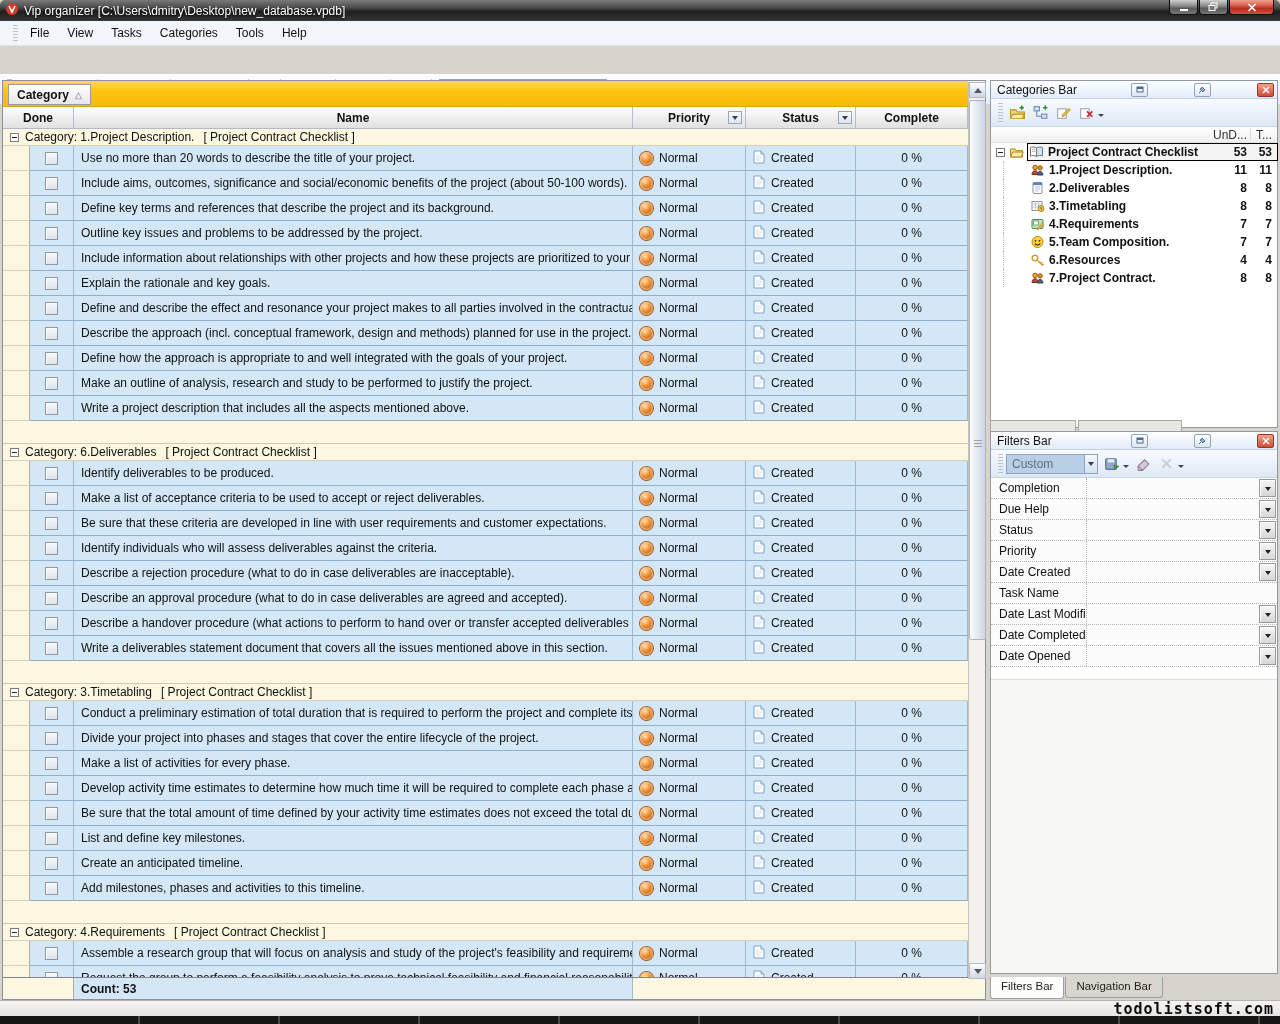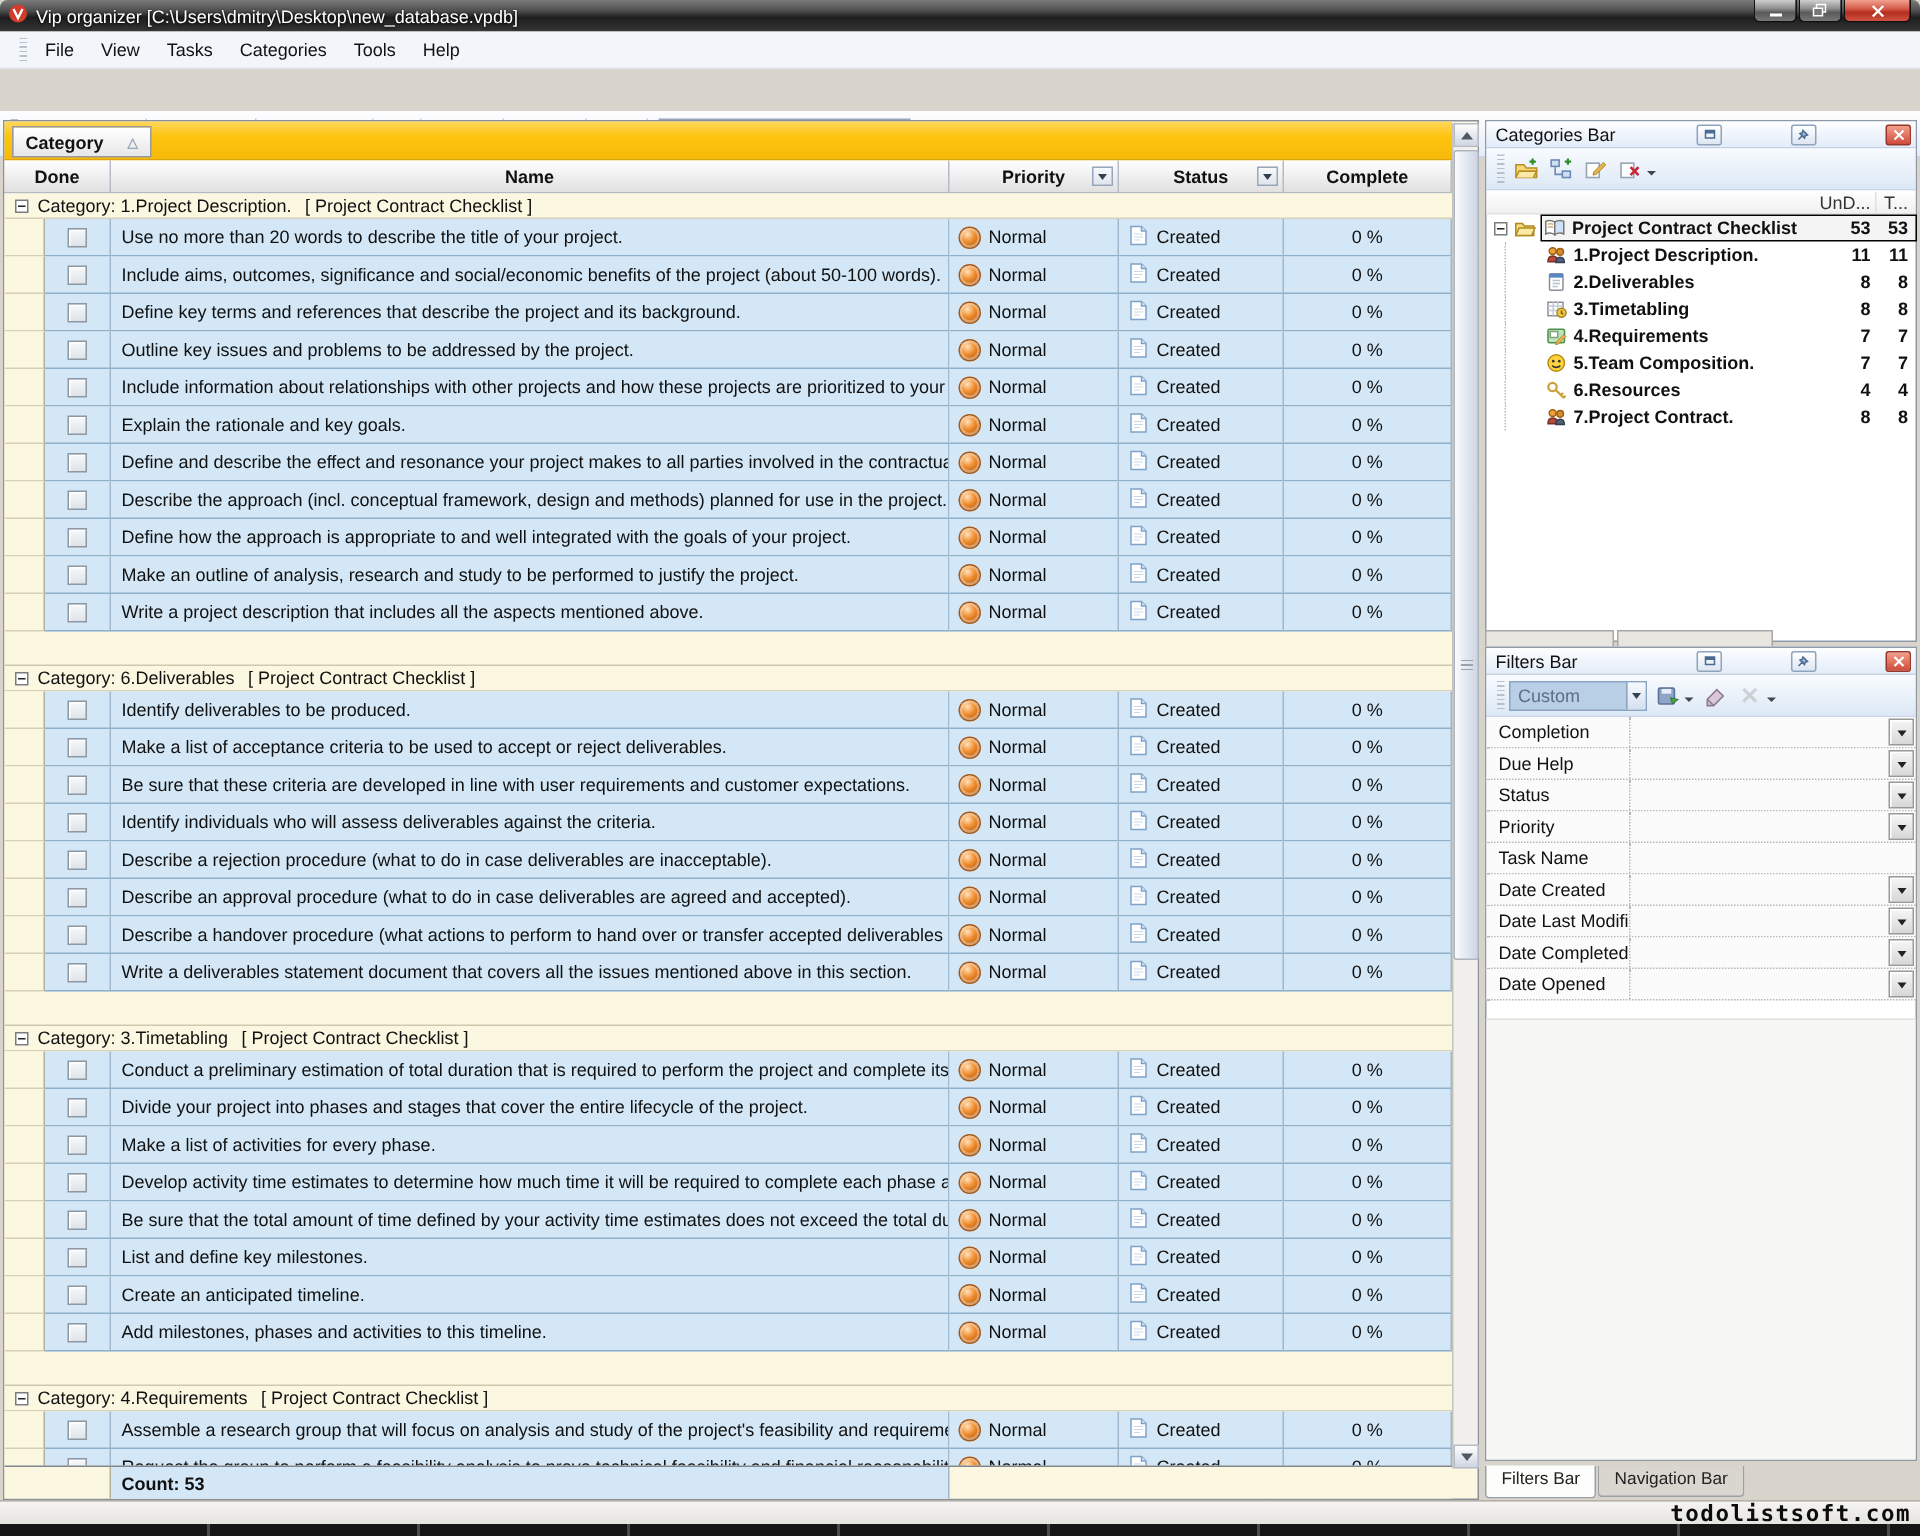--- a/index.html
+++ b/index.html
@@ -33,21 +33,21 @@
   .combo .cval { flex:1; padding-left:5px; }
   .combo .carr { width:15px; height:100%; border-left:1px solid #97a5ba; background:linear-gradient(#f6f9fd,#d6e0ef); display:flex; align-items:center; justify-content:center; }
   .tri-dn { width:0; height:0; border:3.5px solid transparent; border-top:4px solid #33414f; margin-top:4px; }
 
   
   .grid-panel { position:absolute; left:2px; top:80px; width:984px; height:920px;
     background:#fcf7e0; border:1px solid #8a919c; }
   .gold { position:absolute; left:0; top:0; width:965px; height:26px;
     background:linear-gradient(#ffd75e,#fdc40e 40%,#f7b90a); border-bottom:1px solid #d9a50a; }
   .gchip { position:absolute; left:5px; top:3px; height:21px; padding:0 8px;
-    background:linear-gradient(#ffffff,#e7e7e7); border:1px solid #9a9a9a; display:flex; align-items:center; gap:16px; font-weight:bold; }
+    background:linear-gradient(#ffffff,#e7e7e7); border:1px solid #9a9a9a; display:flex; align-items:center; gap:6px; font-weight:bold; }
   .gchip .sort { color:#9aa7b8; font-size:9px; }
   .ghead { position:absolute; left:0; top:26px; width:965px; height:22px; display:flex;
     background:linear-gradient(#ffffff,#f1f1f1 45%,#e0e0e0); border-bottom:1px solid #b4bac4; }
   .hcell { height:100%; border-right:1px solid #b6bcc6; display:flex; align-items:center; justify-content:center; font-weight:bold; position:relative; }
   .hfbtn { position:absolute; right:3px; top:4px; width:14px; height:13px; border:1px solid #98a6bb;
     background:linear-gradient(#f7f9fc,#dfe5ee); display:flex; align-items:center; justify-content:center; }
   .hfbtn .tri-dn { border-width:3px; border-top-width:4px; margin-top:3px; }
   .gbody { position:absolute; left:0; top:48px; width:965px; height:850px; overflow:hidden; background:#fcf7e0; }
   .cat-row { height:17px; background:#fcf7e0; border-bottom:1px solid #d6d0ba; display:flex; align-items:center; }
   .expand { width:9px; height:9px; border:1px solid #7c7c7c; background:#fff; margin:0 6px 0 7px; position:relative; flex:none; }
@@ -1222,29 +1222,29 @@
           </div>
         </div>
         <div class="frow">
           <div class="flabel">Priority</div>
           <div class="fval"></div>
           <div class="fdrop">
             <span class="tri-dn" style="border-top-color:#222"></span>
           </div>
         </div>
         <div class="frow">
-          <div class="flabel">Task Name</div>
-          <div class="fval"></div>
-        </div>
-        <div class="frow">
           <div class="flabel">Date Created</div>
           <div class="fval"></div>
           <div class="fdrop">
             <span class="tri-dn" style="border-top-color:#222"></span>
           </div>
+        </div>
+        <div class="frow">
+          <div class="flabel">Task Name</div>
+          <div class="fval"></div>
         </div>
         <div class="frow">
           <div class="flabel">Date Last Modifie</div>
           <div class="fval"></div>
           <div class="fdrop">
             <span class="tri-dn" style="border-top-color:#222"></span>
           </div>
         </div>
         <div class="frow">
           <div class="flabel">Date Completed</div>

